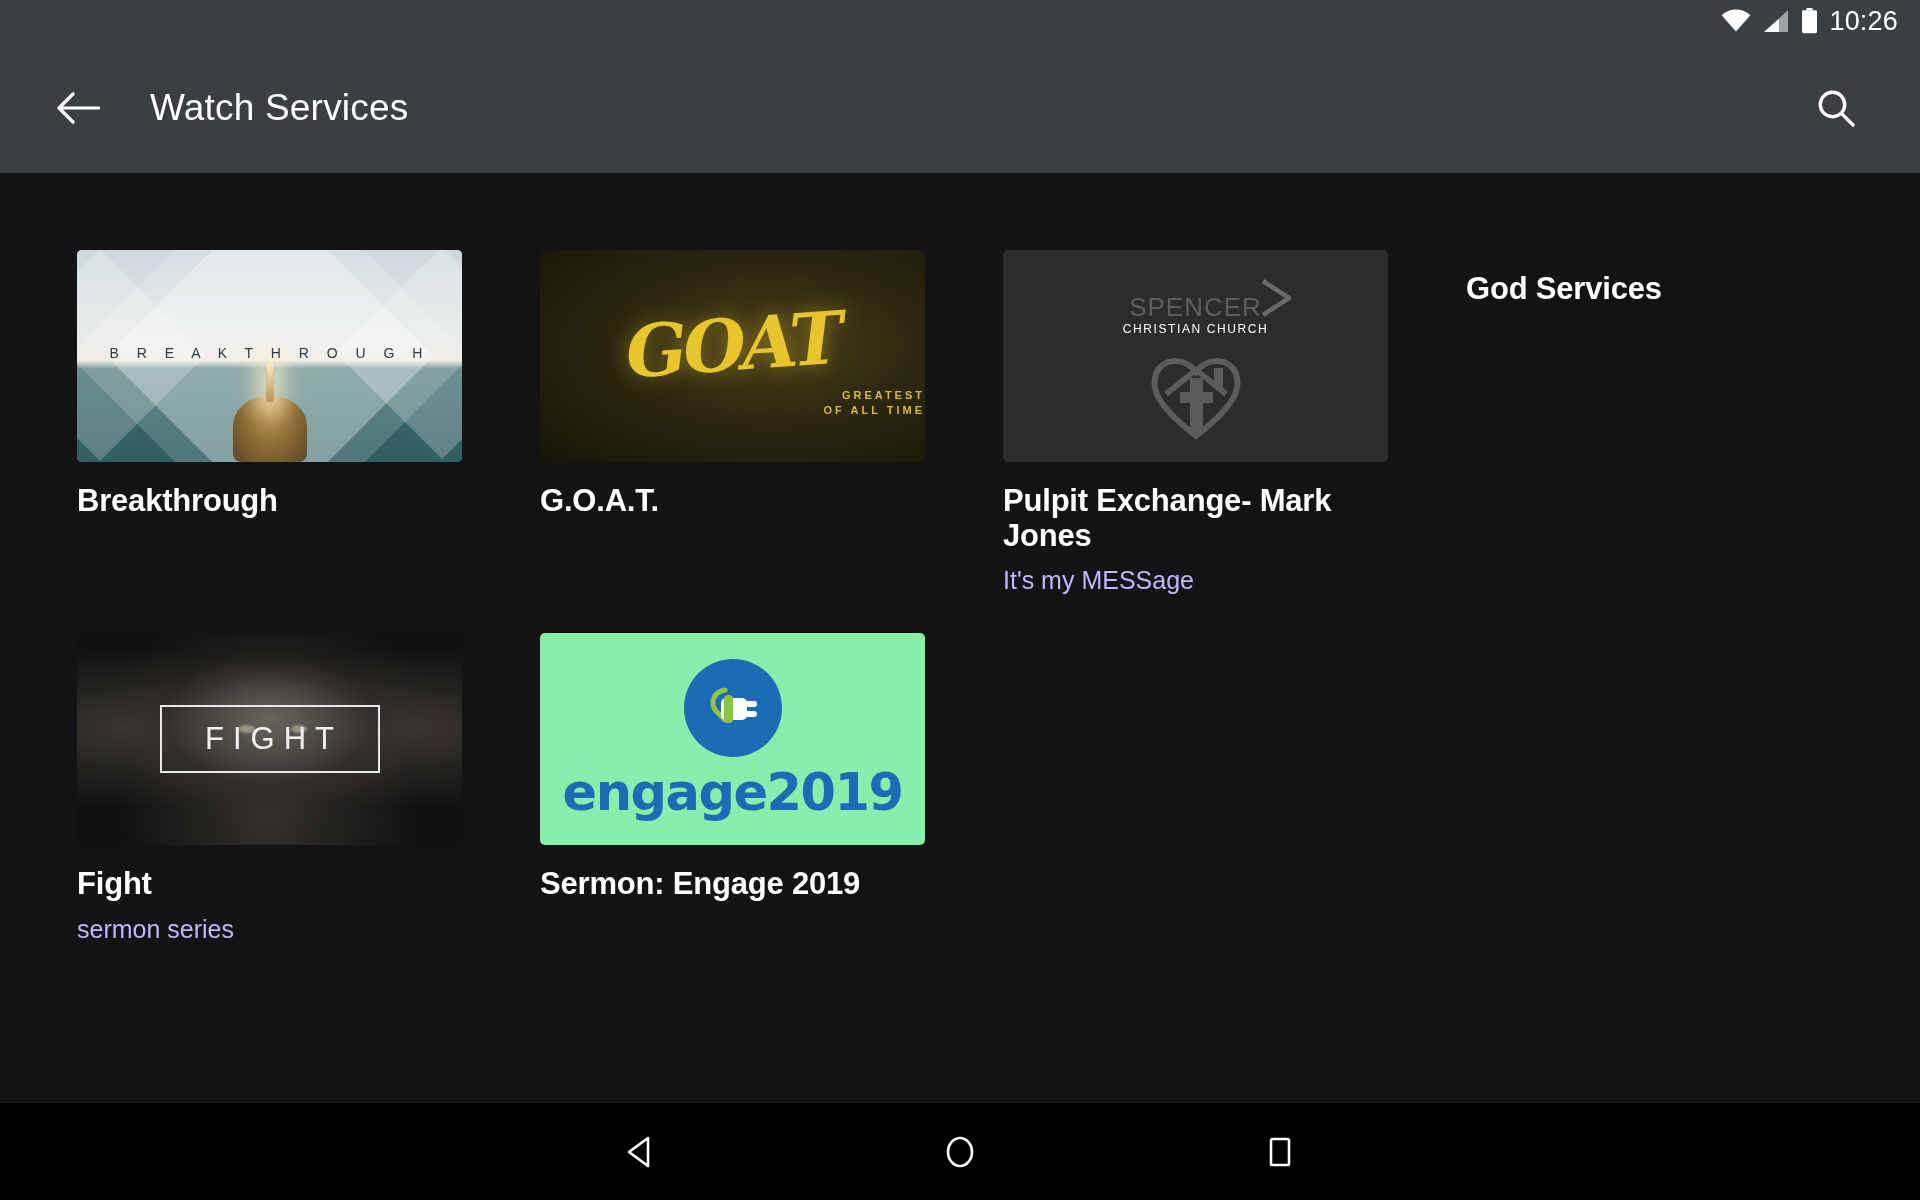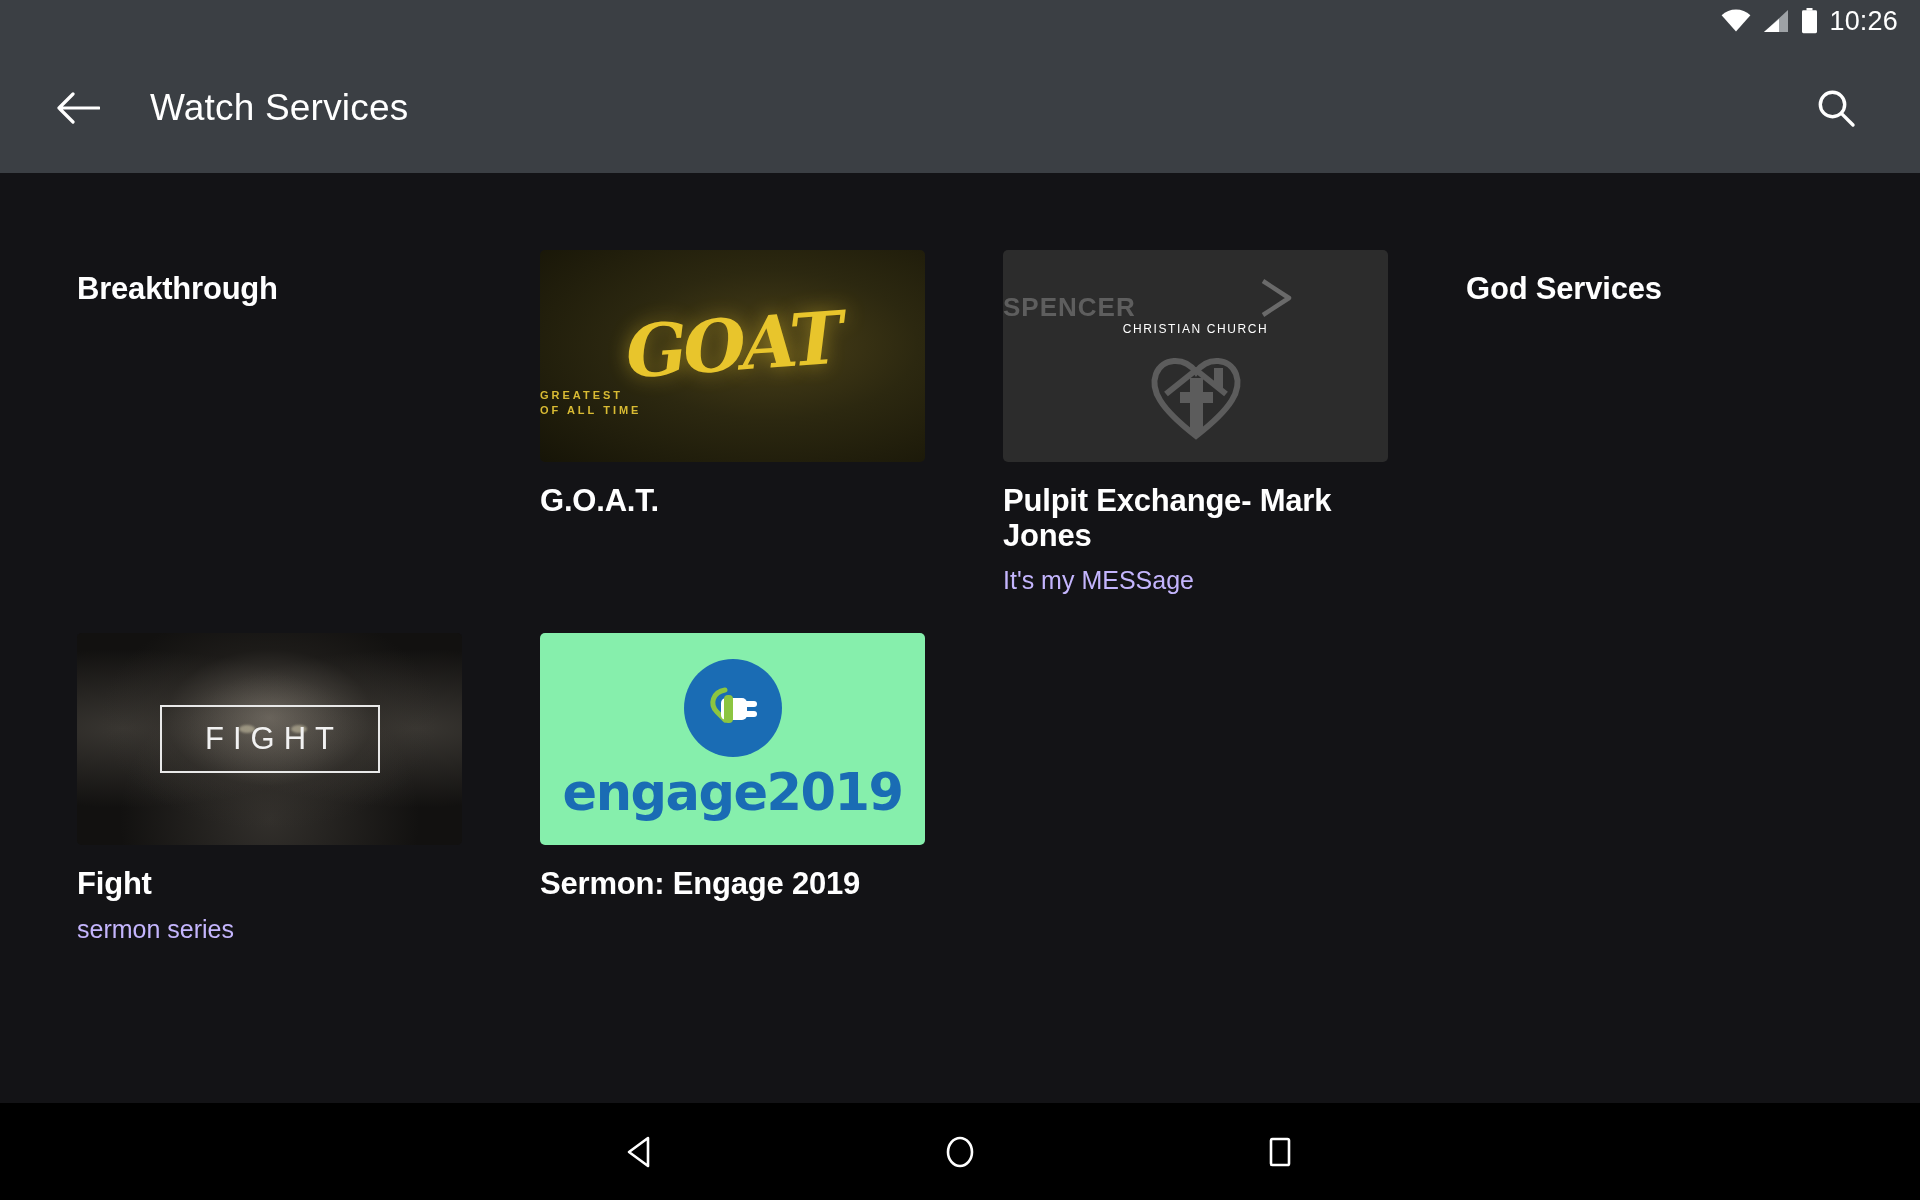--- a/index.html
+++ b/index.html
@@ -112,30 +112,30 @@
     background:radial-gradient(ellipse at 60% 45%, #4a4018 0%, #2c2810 45%, #161407 100%);
   }
   .t-goat .goat-word{
     position:absolute; left:0; right:0; top:52px; text-align:center;
     color:#e8c52c; font-size:72px; font-weight:700; font-style:italic;
     font-family:"DejaVu Serif", serif; letter-spacing:-4px;
     transform:rotate(-4deg);
     text-shadow:0 0 20px rgba(232,197,44,.45);
   }
   .t-goat .goat-sub{
-    position:absolute; left:0; right:0; top:138px; text-align:left;
+    position:absolute; left:0; right:0; top:138px; text-align:right;
     color:#d9bb33; font-size:11px; letter-spacing:3px; line-height:1.35;
     font-weight:700;
   }
 
   
   .t-spencer{ background:#2c2c2c; }
   .t-spencer .sp-name{
-    position:absolute; left:0; right:0; top:42px; text-align:left;
-    color:#5e5e5e; font-size:26px; font-weight:700; letter-spacing:1px;
+    position:absolute; left:0; right:0; top:42px; text-align:center;
+    color:#5e5e5e; font-size:26px; font-weight:400; letter-spacing:1px;
   }
   .t-spencer .sp-sub{
     position:absolute; left:0; right:0; top:72px; text-align:center;
     color:#ffffff; font-size:12px; letter-spacing:1.6px;
   }
   .t-spencer .sp-logo{ position:absolute; left:50%; top:88px; transform:translateX(-50%); }
 
   
   .t-god{
     background:linear-gradient(110deg,#9d9fa0 0%,#d7d8d8 22%,#eceded 45%,#c7c9ca 70%,#8e9193 100%);
@@ -247,20 +247,29 @@
         <circle cx="17.5" cy="17.5" r="12.2" stroke="#ffffff" stroke-width="3.4" fill="none"></circle>
         <path d="M26.6 26.6 L38 38" stroke="#ffffff" stroke-width="3.4" stroke-linecap="round"></path>
       </svg>
     </div>
   </div>
 
   <div class="content">
     <div class="grid">
 
       <div class="card">
+        <div class="thumb t-break">
+          <div class="sky"></div>
+          <div class="diamond2"></div>
+          <div class="diamond3"></div>
+          <div class="diamond"></div>
+          <div class="cliff"></div>
+          <div class="figure"></div>
+          <div class="bt-text">B R E A K   T H R O U G H</div>
+        </div>
         <div class="card-title">Breakthrough</div>
       </div>
 
       <div class="card">
         <div class="thumb t-goat">
           <div class="goat-word">GOAT</div>
           <div class="goat-sub">GREATEST<br>OF ALL TIME</div>
         </div>
         <div class="card-title">G.O.A.T.</div>
       </div>

